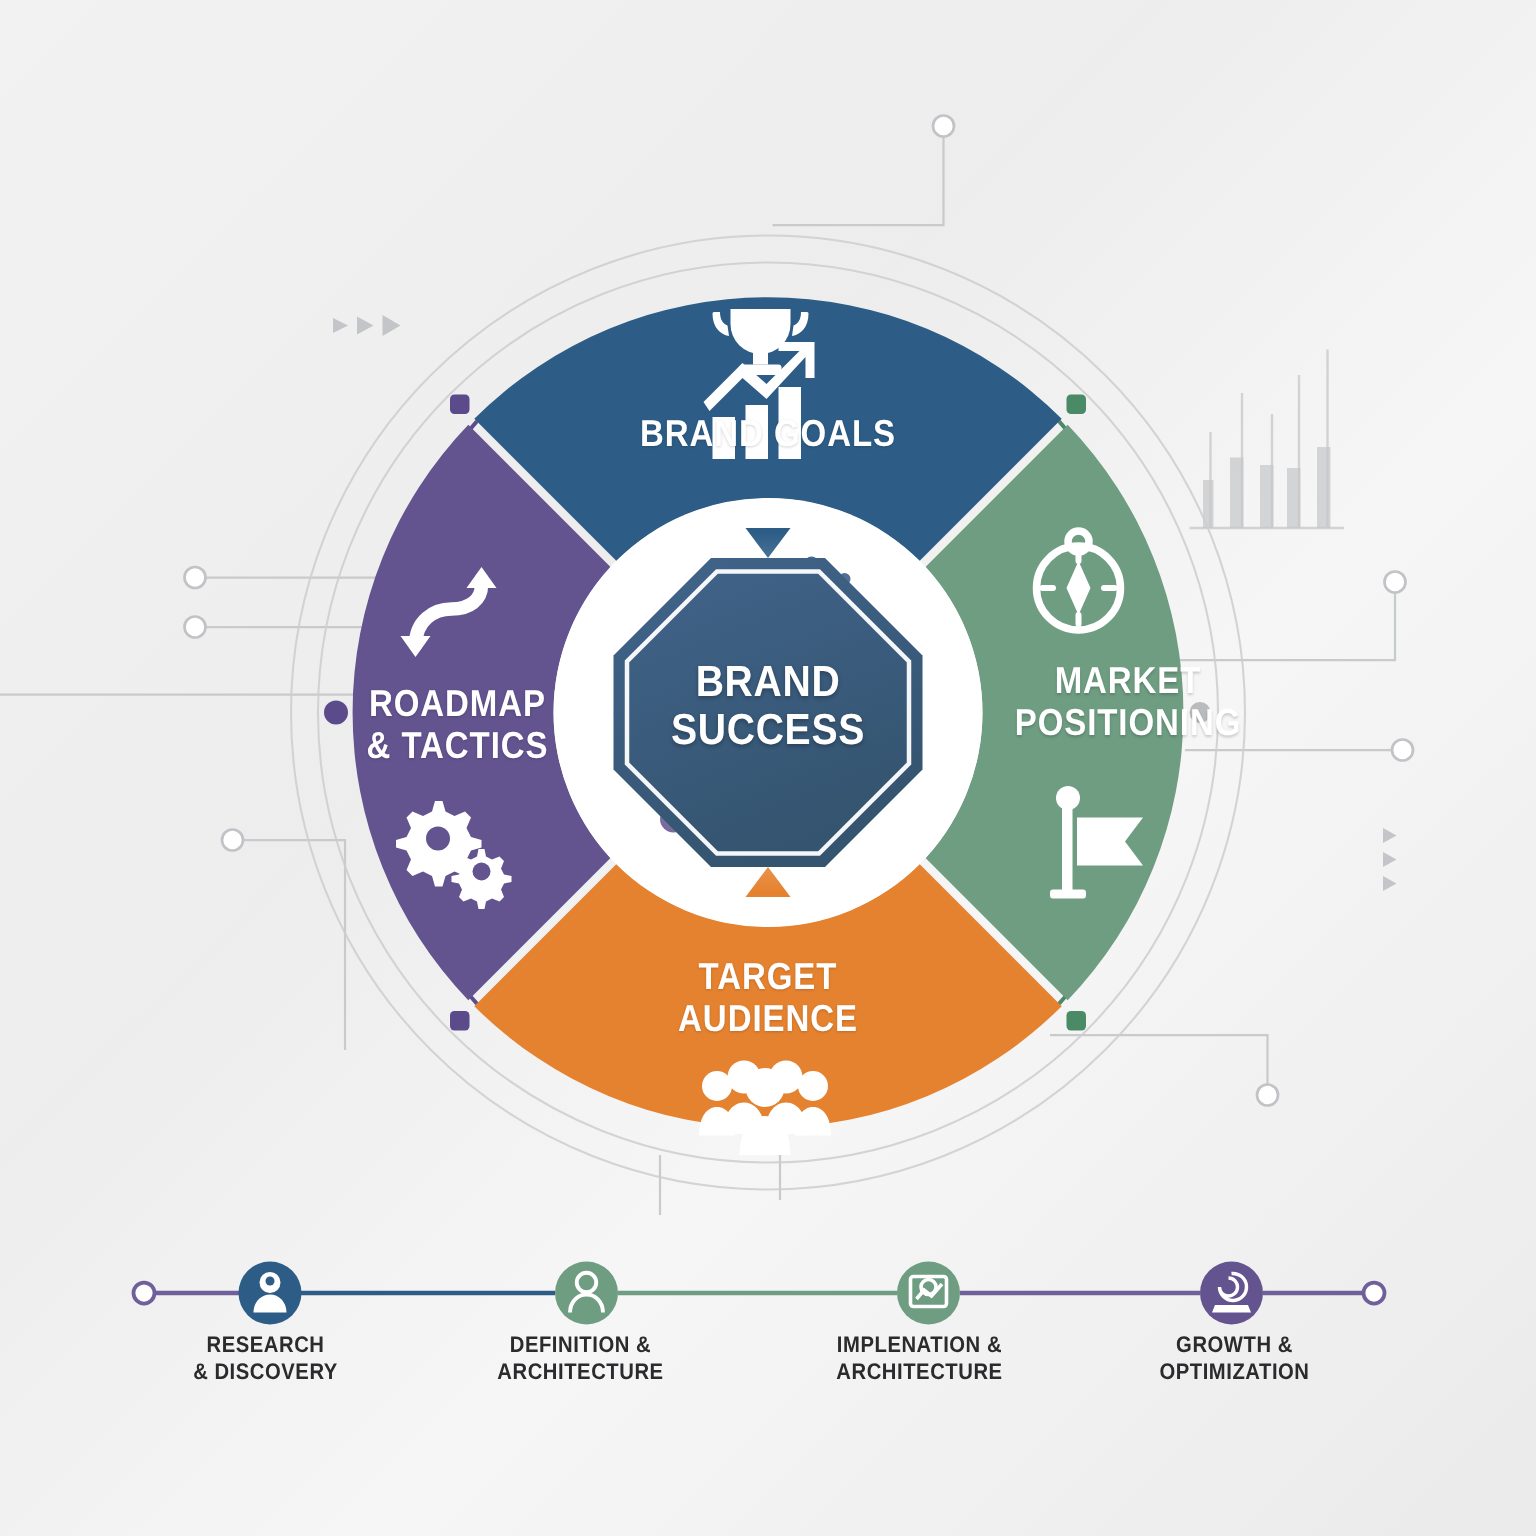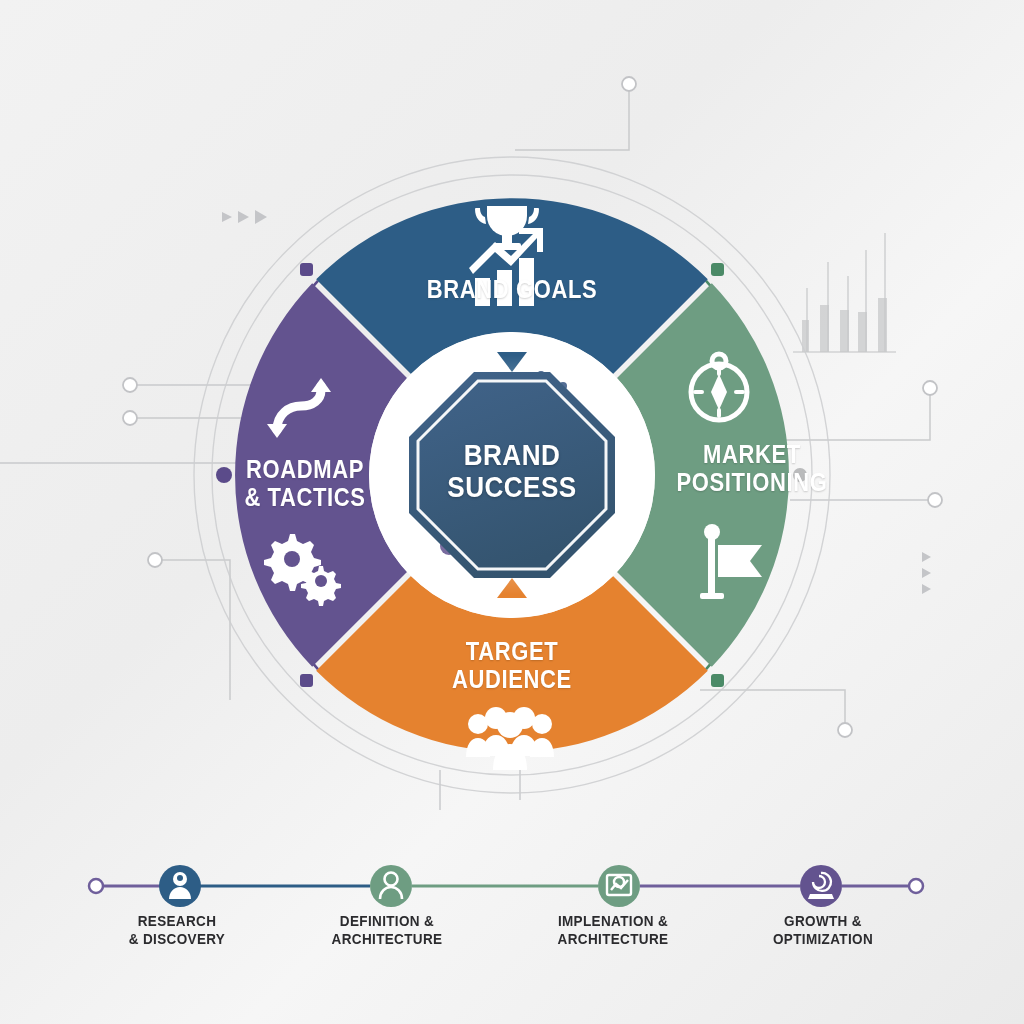--- a/index.html
+++ b/index.html
@@ -43,21 +43,21 @@
     font-size: 29px;
     line-height: 1.1;
     letter-spacing: 0.5px;
     transform: scaleX(0.9);
     text-shadow: 0 1px 3px rgba(0,0,0,0.28);
     pointer-events: none;
     white-space: pre-line;
   }
 
   
-  #timeline { position: absolute; left: 0; top: 860px; width: 824px; height: 120px; }
+  #timeline { position: absolute; left: 0; top: 836px; width: 824px; height: 120px; }
   .tl-step {
     position: absolute; top: 52px; width: 190px; text-align: center;
     font-size: 15px; font-weight: bold; color: #2b2b2e;
     letter-spacing: 0.4px; line-height: 1.22;
     transform: scaleX(0.9);
     white-space: pre-line;
   }
   .tl-step.s0 { left: 82px; }
   .tl-step.s1 { left: 292px; }
   .tl-step.s2 { left: 518px; }

